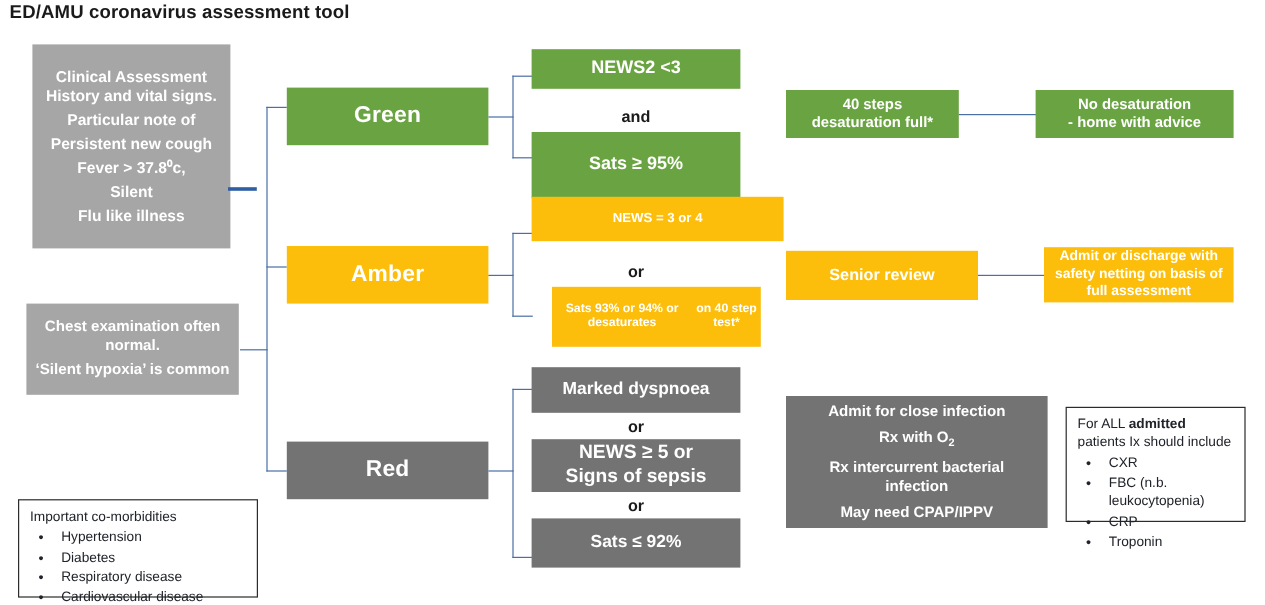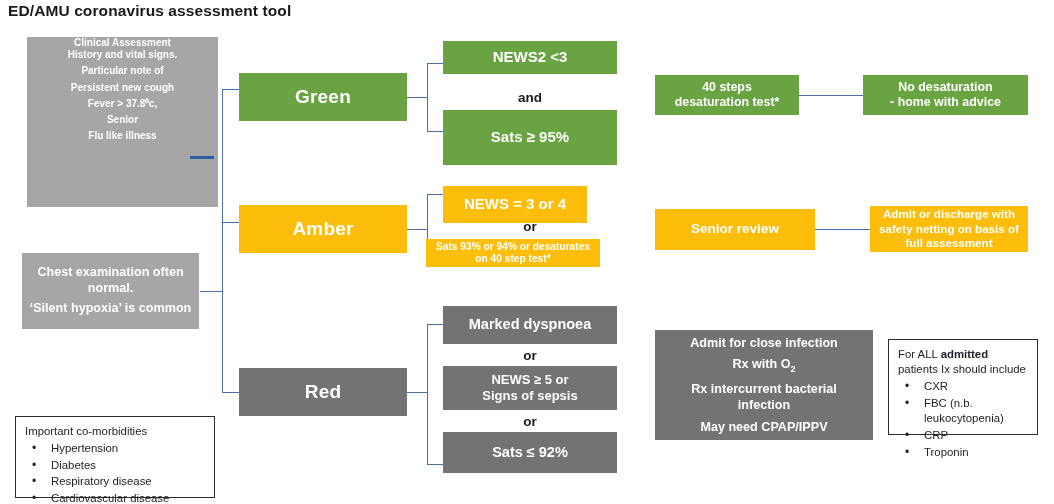--- a/index.html
+++ b/index.html
@@ -67,27 +67,27 @@
   sub{font-size:0.72em;vertical-align:sub;}
   .b{font-weight:bold;}
 </style>
 </head>
 <body>
 
 <div id="stage">
 
   <div class="title">ED/AMU coronavirus assessment tool</div>
 
-  <div class="box grey" style="left:27px;top:37px;width:191px;height:170px;font-size:10px;flex-direction:column;justify-content:flex-start;">
+  <div class="box grey" style="left:27px;top:37px;width:165px;height:170px;font-size:13px;flex-direction:column;justify-content:center;">
     <div>Clinical Assessment</div>
     <div>History and vital signs.</div>
     <div style="margin-top:4px;">Particular note of</div>
     <div style="margin-top:4px;">Persistent new cough</div>
     <div style="margin-top:4px;">Fever &gt; 37.8⁰c,</div>
-    <div style="margin-top:4px;">Senior</div>
+    <div style="margin-top:4px;">Silent</div>
     <div style="margin-top:4px;">Flu like illness</div>
   </div>
 
   <div class="box grey" style="left:22px;top:253px;width:177px;height:76px;font-size:12.6px;flex-direction:column;justify-content:center;padding:0 2px;">
     <div>Chest examination often normal.</div>
     <div style="margin-top:5px;">‘Silent hypoxia’ is common</div>
   </div>
 
   <div class="stub" style="left:190px;top:156px;width:24px;"></div>
   <div class="ln lnh" style="left:200px;top:291px;width:23px;"></div>
@@ -106,56 +106,56 @@
   <div class="ln lnv" style="left:427px;top:63px;height:69px;"></div>
   <div class="ln lnh" style="left:427px;top:63px;width:17px;"></div>
   <div class="ln lnh" style="left:427px;top:131px;width:17px;"></div>
 
   <div class="box green" style="left:443px;top:41px;width:174px;height:33px;font-size:15px;">NEWS2 &lt;3</div>
   <div class="op" style="left:443px;top:84px;width:174px;height:26px;">and</div>
   <div class="box green" style="left:443px;top:110px;width:174px;height:55px;font-size:15px;">Sats ≥ 95%</div>
 
   <div class="box green" style="left:655px;top:75px;width:144px;height:40px;font-size:12.4px;flex-direction:column;">
     <div>40 steps</div>
-    <div>desaturation test*</div>
+    <div>desaturation full*</div>
   </div>
   <div class="ln lnh" style="left:799px;top:95px;width:65px;"></div>
   <div class="box green" style="left:863px;top:75px;width:165px;height:40px;font-size:12.4px;flex-direction:column;">
     <div>No desaturation</div>
     <div>- home with advice</div>
   </div>
 
   <div class="ln lnh" style="left:407px;top:229px;width:21px;"></div>
   <div class="ln lnv" style="left:427px;top:194px;height:70px;"></div>
   <div class="ln lnh" style="left:427px;top:194px;width:17px;"></div>
   <div class="ln lnh" style="left:427px;top:263px;width:17px;"></div>
 
-  <div class="box amber" style="left:443px;top:186px;width:144px;height:37px;font-size:15px;">NEWS = 3 or 4</div>
+  <div class="box amber" style="left:443px;top:164px;width:210px;height:37px;font-size:11px;">NEWS = 3 or 4</div>
   <div class="op" style="left:443px;top:214px;width:174px;height:25px;">or</div>
-  <div class="box amber" style="left:426px;top:239px;width:174px;height:28px;font-size:10.2px;flex-direction:column;line-height:1.2;">
+  <div class="box amber" style="left:460px;top:239px;width:174px;height:50px;font-size:10.2px;flex-direction:row;line-height:1.2;">
     <div>Sats  93% or 94% or desaturates</div>
     <div>on 40 step test*</div>
   </div>
 
   <div class="box amber" style="left:655px;top:209px;width:160px;height:41px;font-size:13.5px;">Senior review</div>
   <div class="ln lnh" style="left:815px;top:229px;width:56px;"></div>
   <div class="box amber" style="left:870px;top:206px;width:158px;height:46px;font-size:11.6px;flex-direction:column;line-height:1.25;">
     <div>Admit or discharge with</div>
     <div>safety netting on basis of</div>
     <div>full assessment</div>
   </div>
 
   <div class="ln lnh" style="left:407px;top:392px;width:21px;"></div>
   <div class="ln lnv" style="left:427px;top:324px;height:141px;"></div>
   <div class="ln lnh" style="left:427px;top:324px;width:17px;"></div>
   <div class="ln lnh" style="left:427px;top:464px;width:17px;"></div>
 
   <div class="box red" style="left:443px;top:306px;width:174px;height:38px;font-size:14.5px;">Marked dyspnoea</div>
   <div class="op" style="left:443px;top:344px;width:174px;height:22px;">or</div>
-  <div class="box red" style="left:443px;top:366px;width:174px;height:44px;font-size:13px;flex-direction:column;line-height:1.22;">
+  <div class="box red" style="left:443px;top:366px;width:174px;height:44px;font-size:16px;flex-direction:column;line-height:1.22;">
     <div>NEWS ≥ 5 or</div>
     <div>Signs of sepsis</div>
   </div>
   <div class="op" style="left:443px;top:410px;width:174px;height:22px;">or</div>
   <div class="box red" style="left:443px;top:432px;width:174px;height:41px;font-size:14.5px;">Sats ≤ 92%</div>
 
   <div class="box red" style="left:655px;top:330px;width:218px;height:110px;font-size:12.6px;flex-direction:column;justify-content:center;line-height:1.3;">
     <div>Admit for close infection</div>
     <div style="margin-top:5px;">
       <span>Rx with O</span><sub>2</sub>

